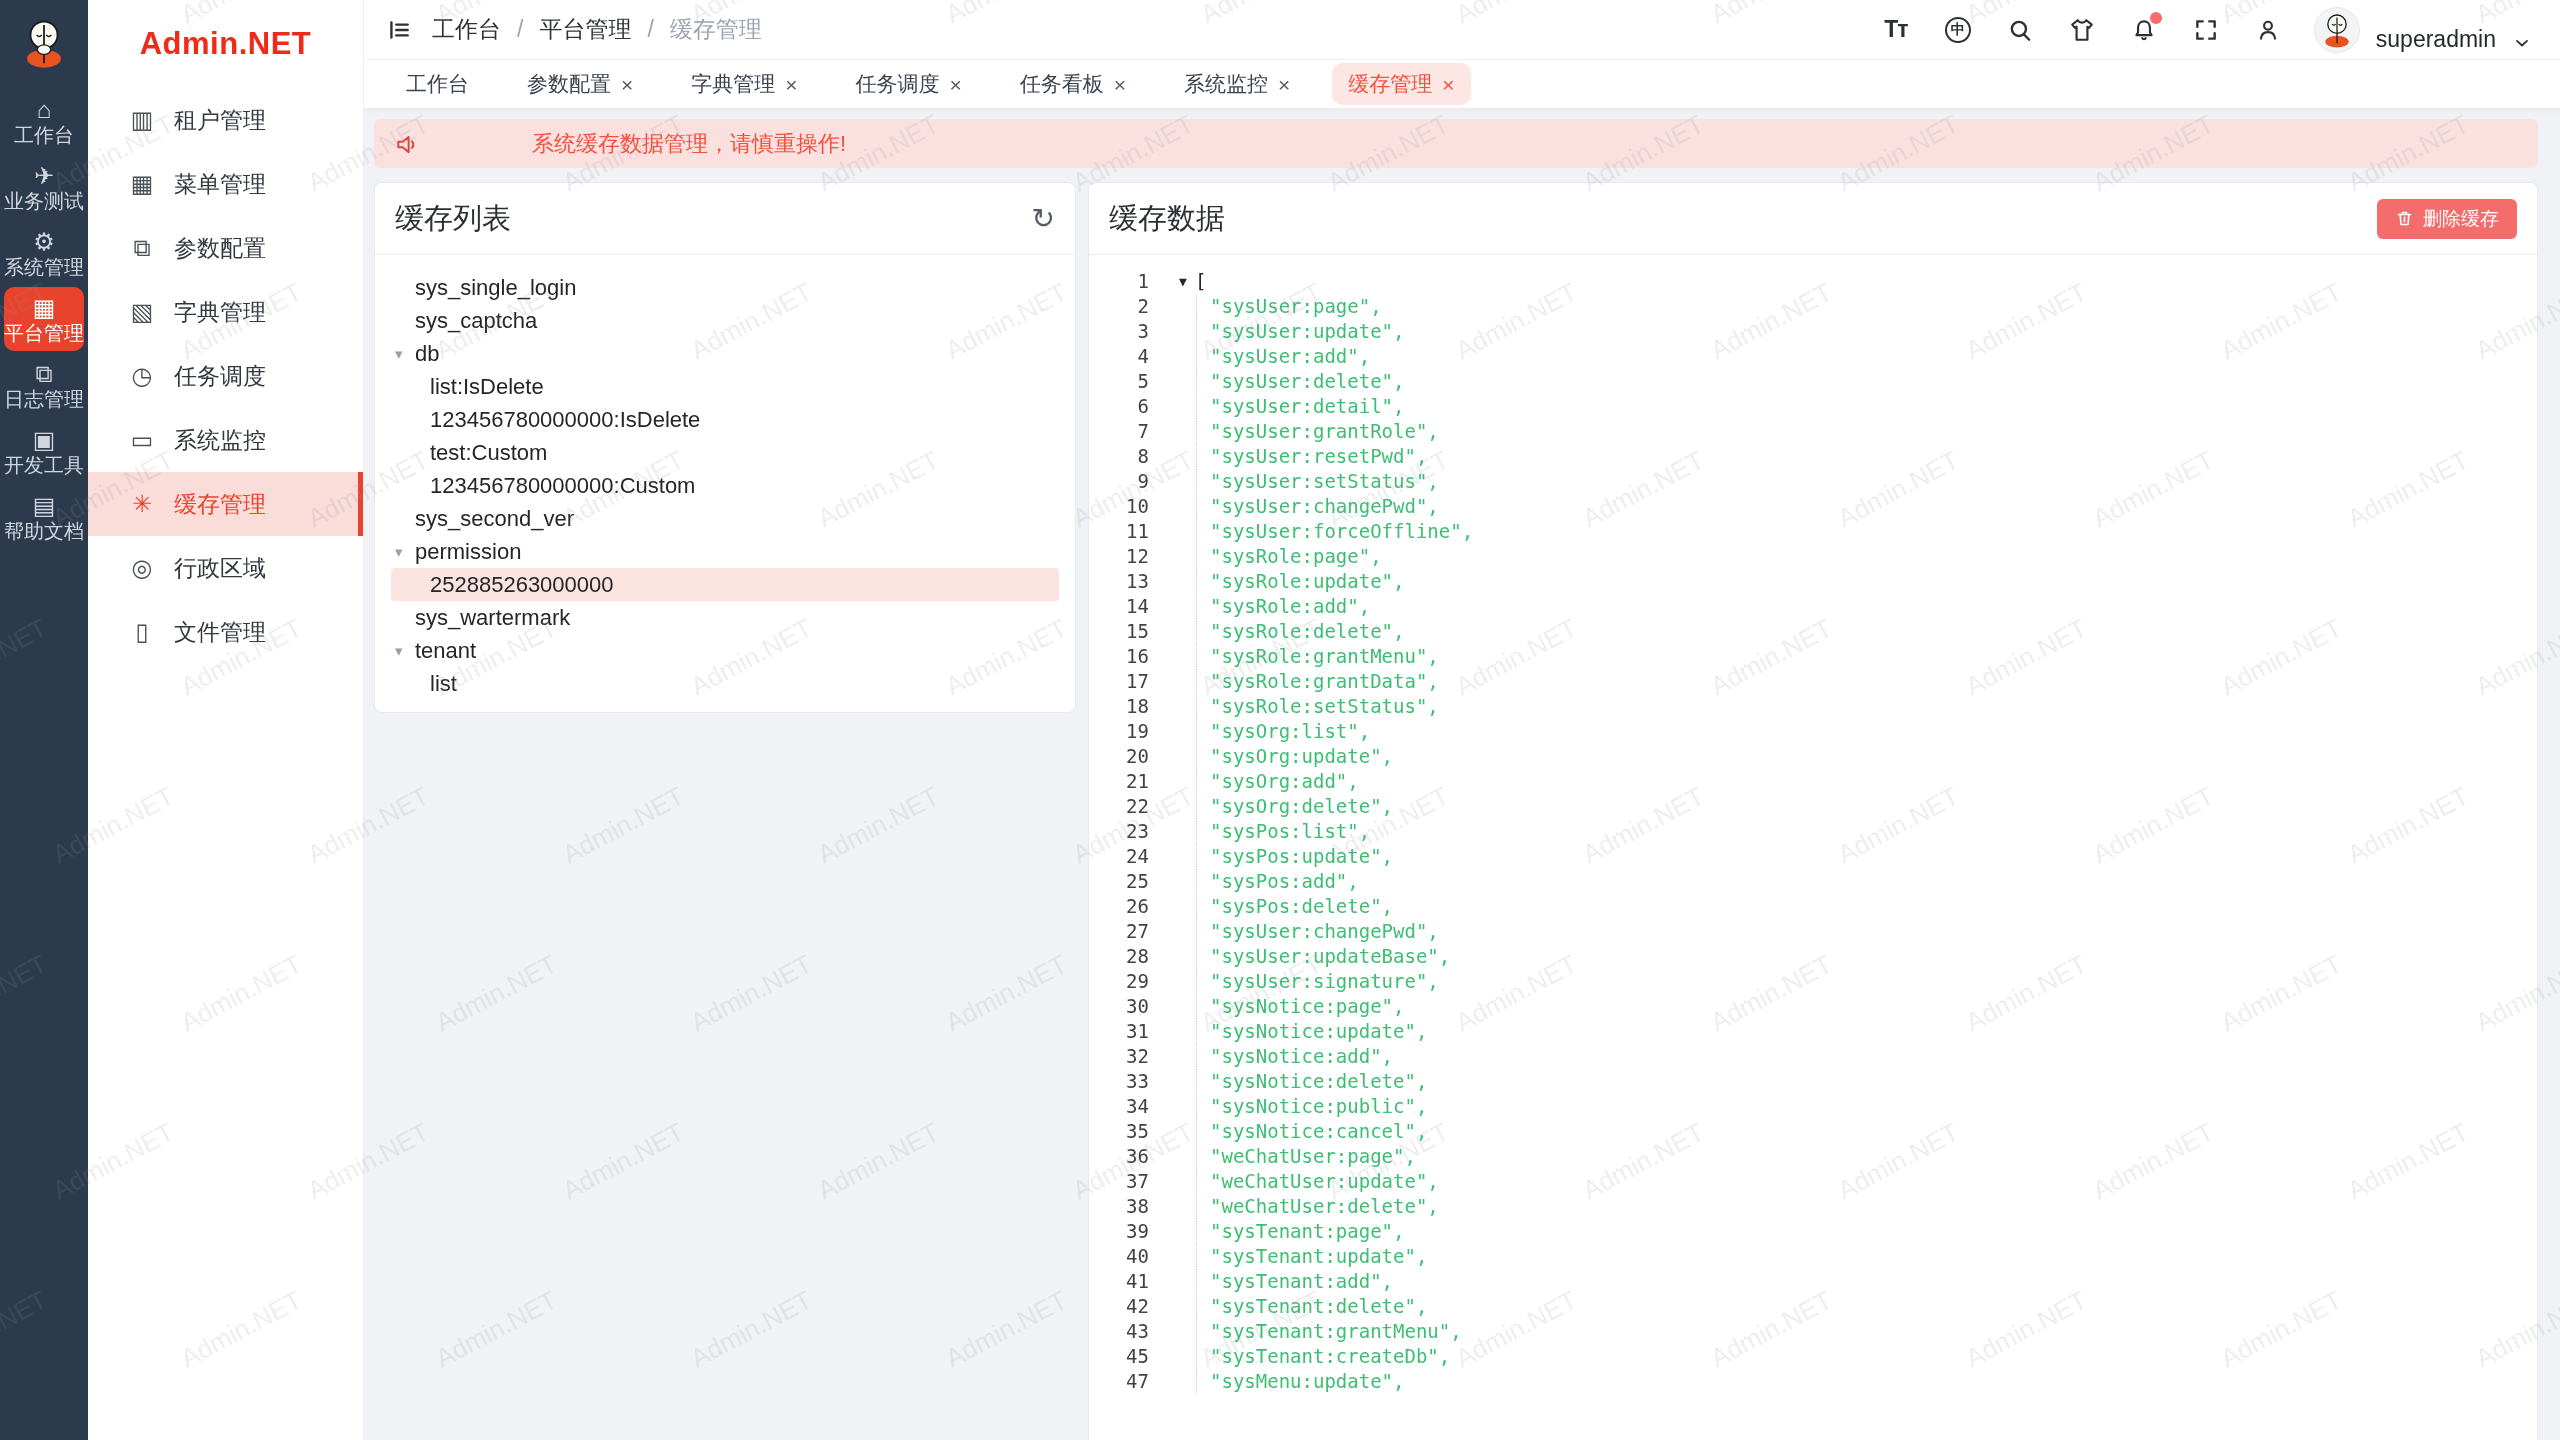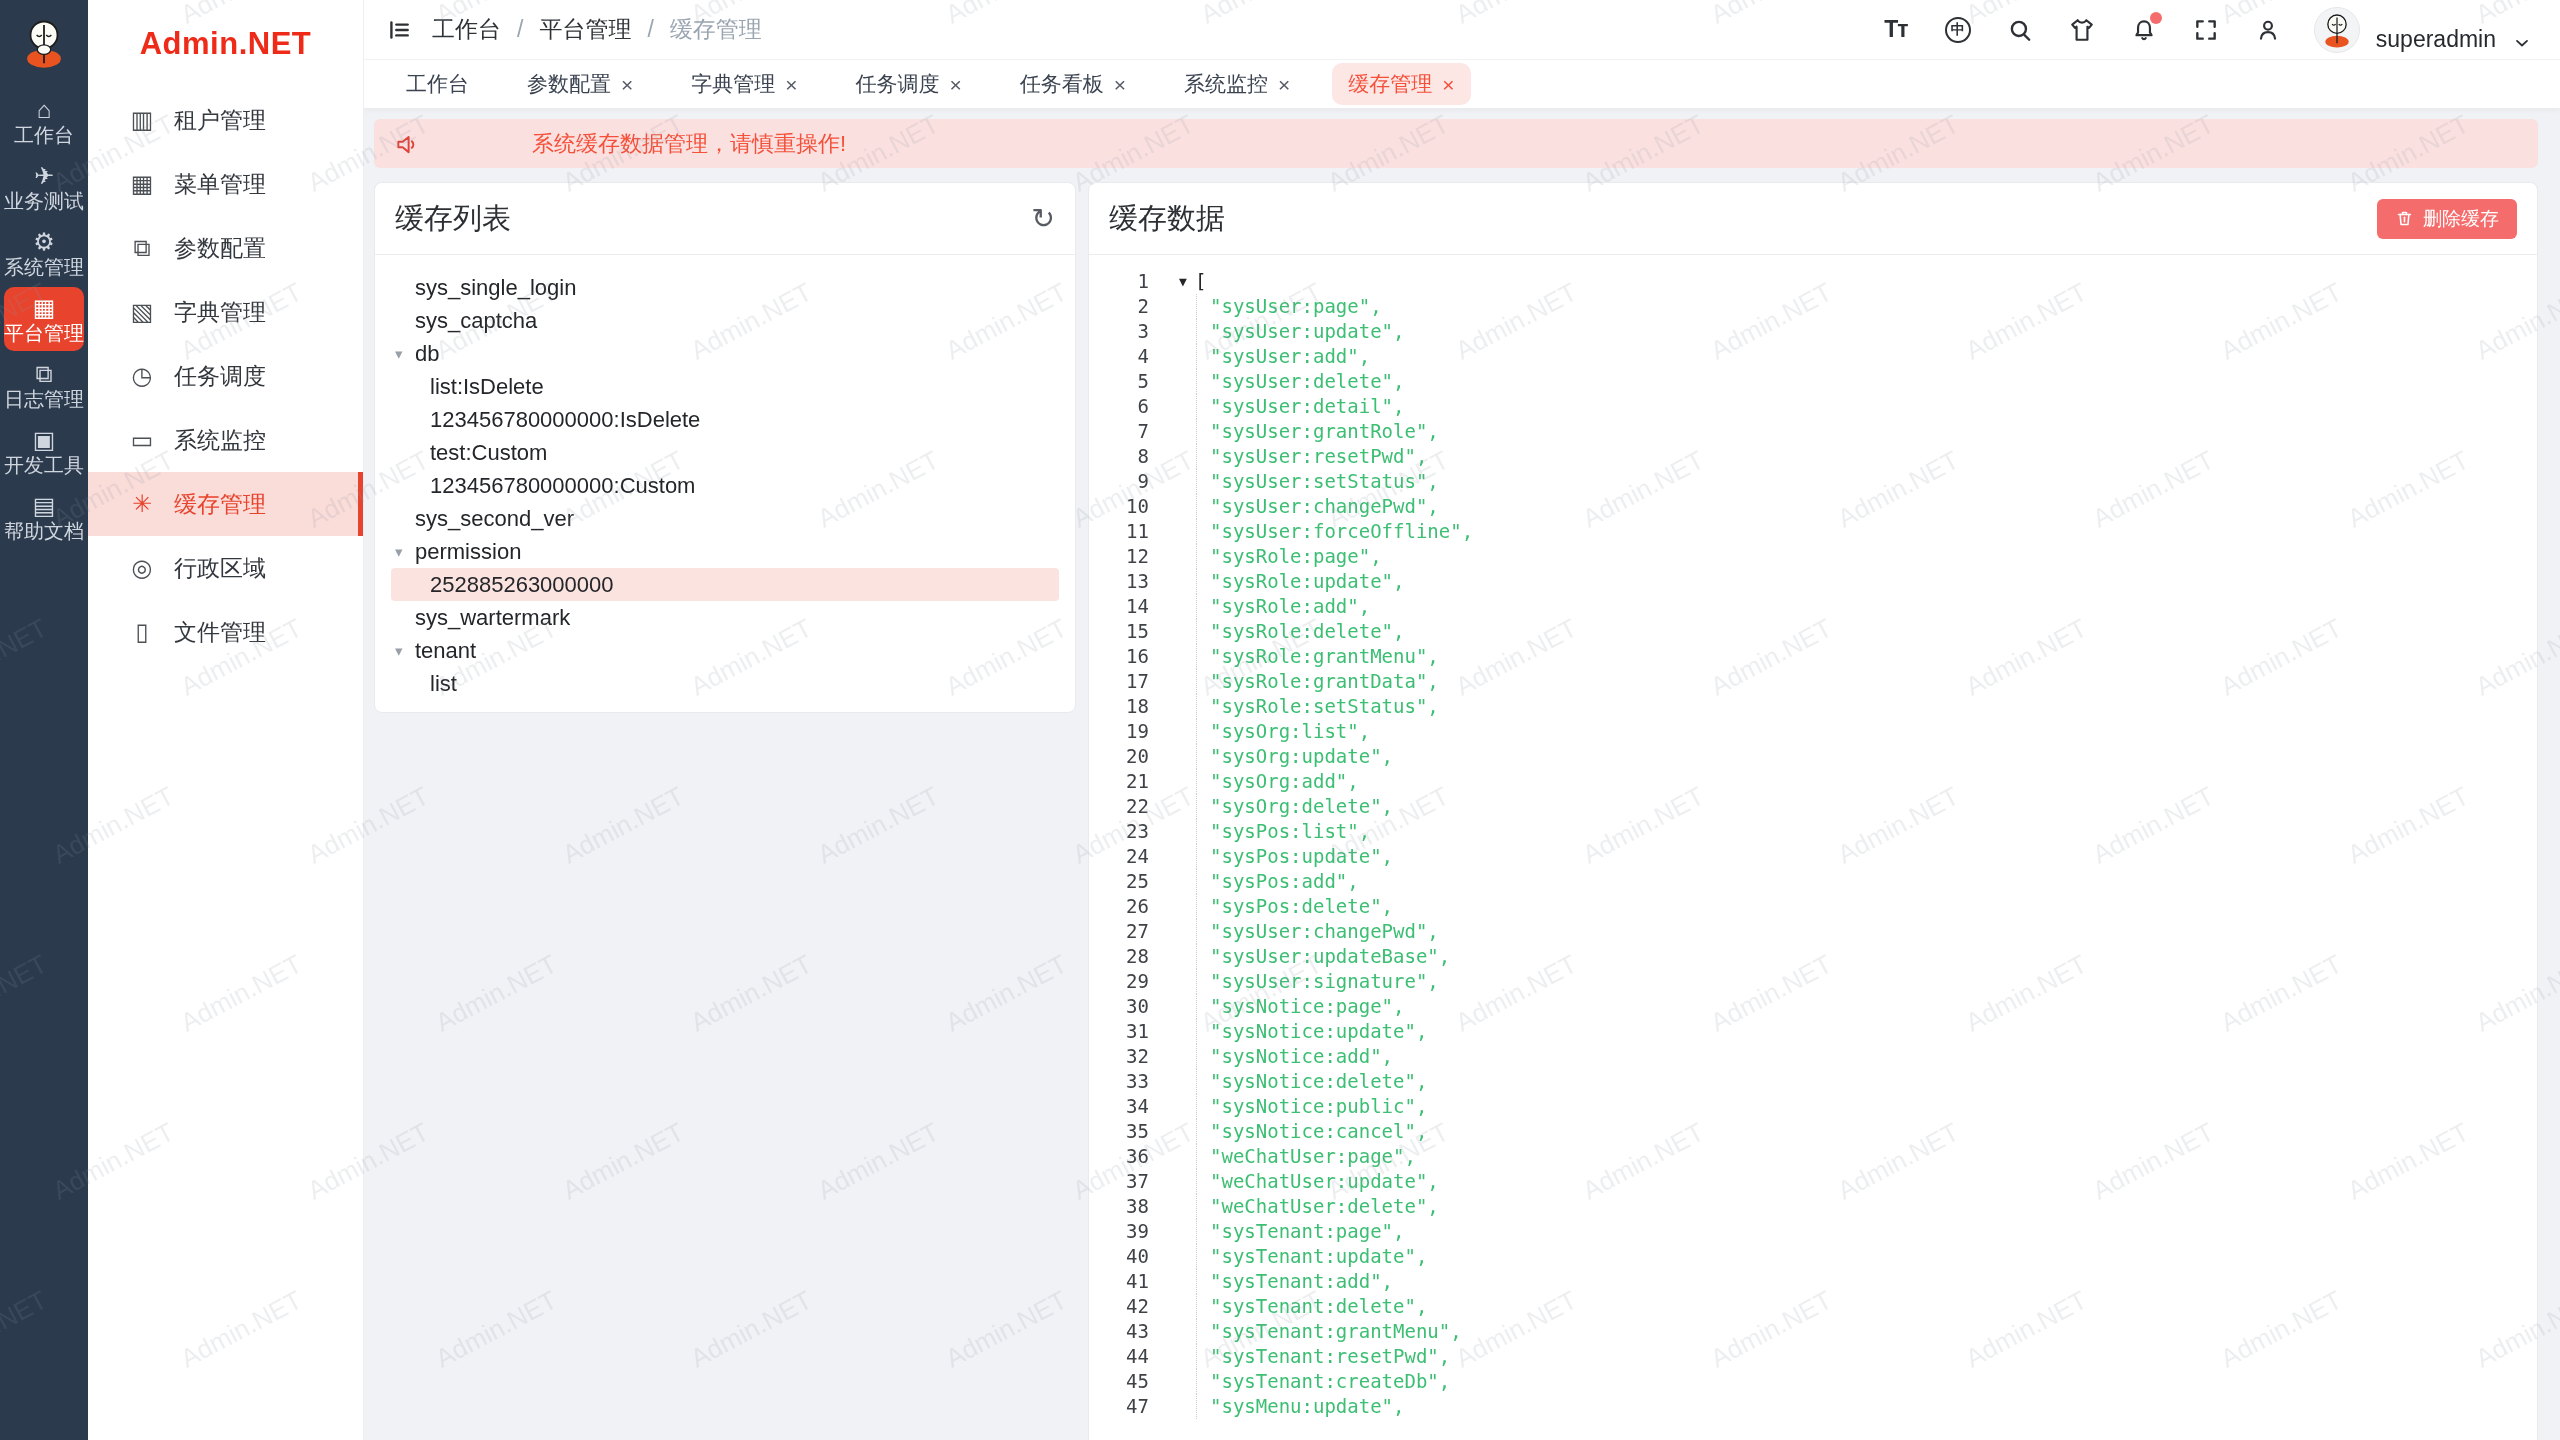--- a/index.html
+++ b/index.html
@@ -620,25 +620,20 @@
               
               <span class="code-text str">"sysTenant:delete",</span>
             </div>
 
             <div class="code-line">
               <span class="ln">43</span>
               
               <span class="code-text str">"sysTenant:grantMenu",</span>
             </div>
 
-            <div class="code-line">
-              <span class="ln">44</span>
-              
-              <span class="code-text str">"sysTenant:resetPwd",</span>
-            </div>
 
             <div class="code-line">
               <span class="ln">45</span>
               
               <span class="code-text str">"sysTenant:createDb",</span>
             </div>
 
 
             <div class="code-line">
               <span class="ln">47</span>

